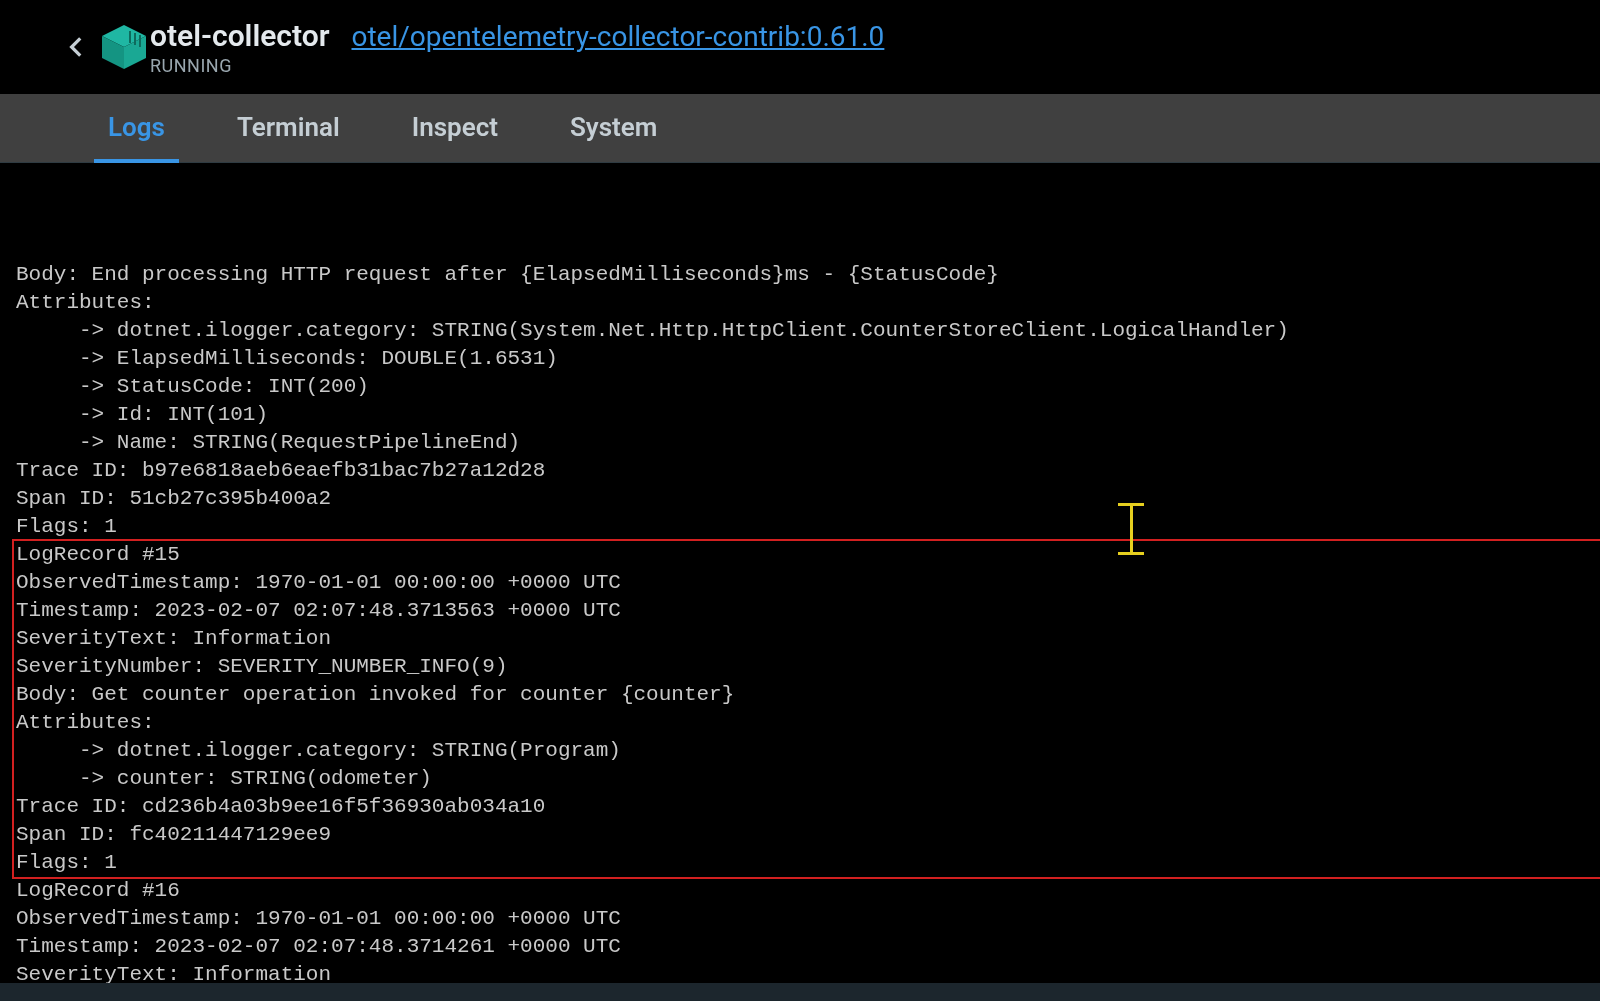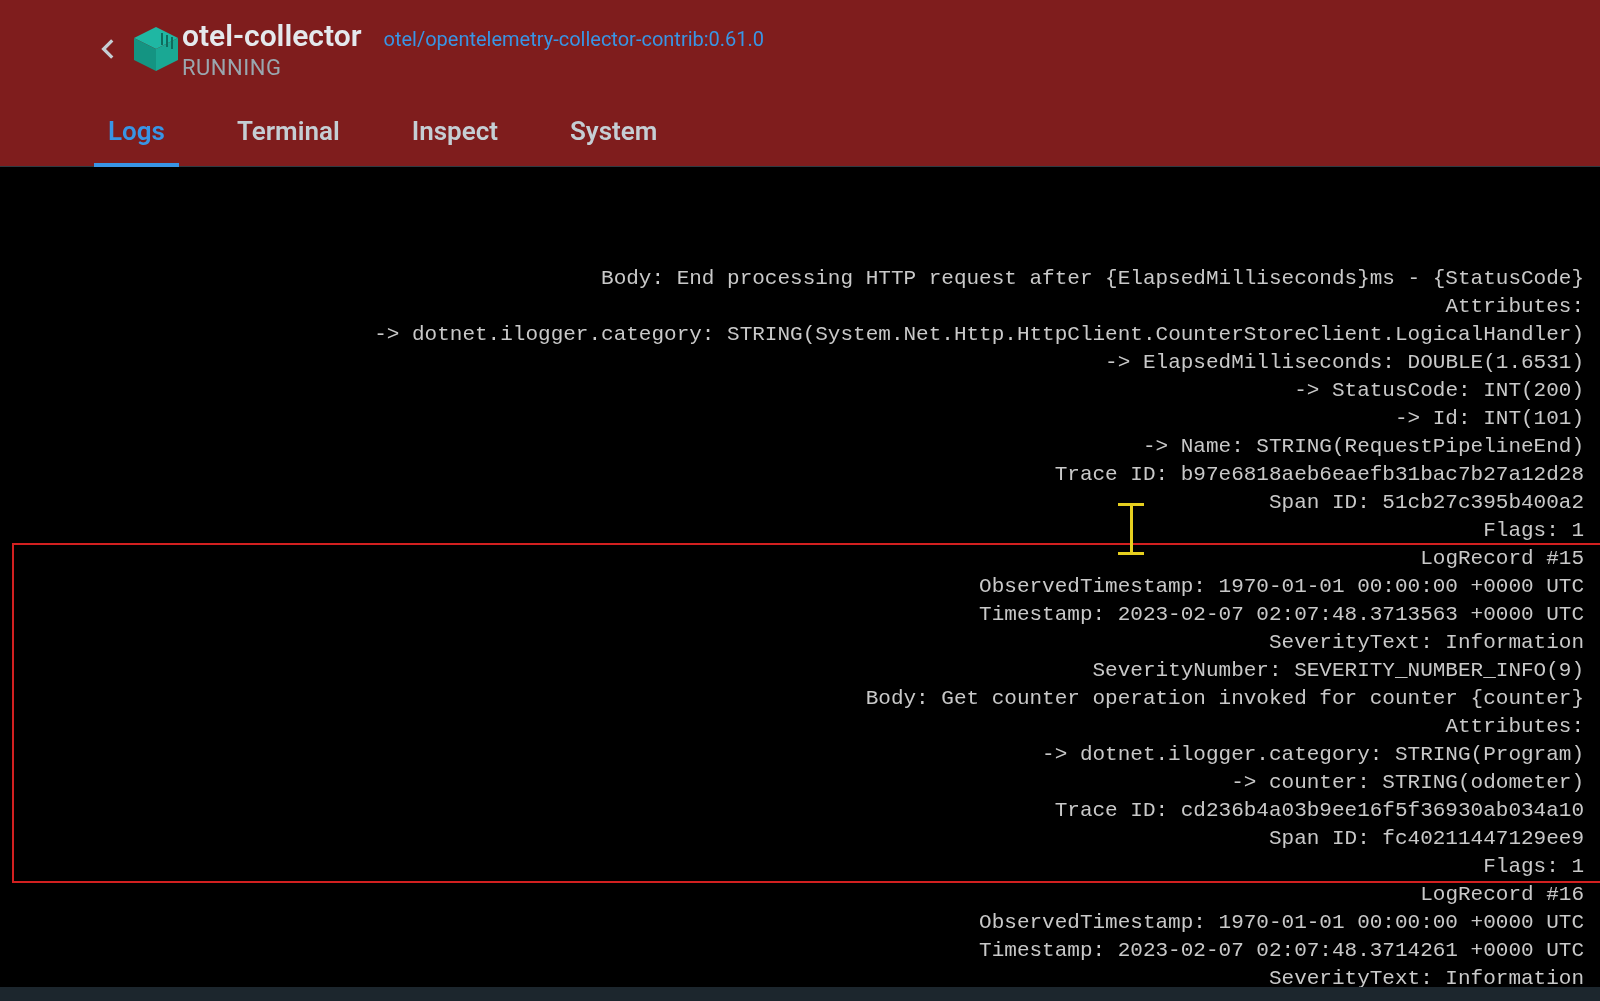--- a/index.html
+++ b/index.html
@@ -9,22 +9,22 @@
     background: #1c262d;
     font-family: -apple-system, BlinkMacSystemFont, "Segoe UI", Roboto, Helvetica, Arial, sans-serif;
     overflow: hidden;
     color: #c8d0d6;
   }
 
   
   .header {
     display: flex;
     align-items: center;
-    padding: 18px 32px 18px 88px;
-    background: #7f1d1d;
+    padding: 18px 32px 18px 56px;
+    background: #000000;
   }
   .back-btn {
     width: 42px;
     height: 42px;
     display: flex;
     align-items: center;
     justify-content: center;
     cursor: pointer;
     color: #c5ced4;
   }
@@ -40,38 +40,39 @@
   .container-icon svg { display:block; }
 
   .title-block { display: flex; flex-direction: column; }
   .title-line { display: flex; align-items: baseline; gap: 22px; }
   .title-name {
     font-size: 30px;
     font-weight: 600;
     color: #e4e9ed;
   }
   .image-link {
-    font-size: 20px;
+    font-size: 28px;
     color: #3995e5;
+    text-decoration: underline;
     cursor: pointer;
   }
   .status-text {
-    font-size: 22px;
+    font-size: 18px;
     color: #9aa7af;
     letter-spacing: 0.5px;
     margin-top: 2px;
   }
 
   
   .tabs {
     display: flex;
     gap: 72px;
     padding: 0 56px 0 108px;
     border-bottom: 1px solid #2f3b42;
-    background: #7f1d1d;
+    background: #404040;
   }
   .tab {
     font-size: 26px;
     font-weight: 600;
     color: #c5ced4;
     padding: 18px 0 20px 0;
     cursor: pointer;
     position: relative;
   }
   .tab.active {
@@ -92,21 +93,20 @@
     background: #000;
     color: #c9c9c9;
     font-family: "SFMono-Regular", Consolas, "Liberation Mono", Menlo, monospace;
     font-size: 21px;
     line-height: 28px;
     padding: 14px 16px 0 16px;
     height: 820px;
     overflow: hidden;
     white-space: pre;
     position: relative;
-    text-align: right;
   }
   .log-line { display: block; }
 
   
   .highlight-box {
     position: absolute;
     border: 2px solid #d22020;
     pointer-events: none;
   }
 

